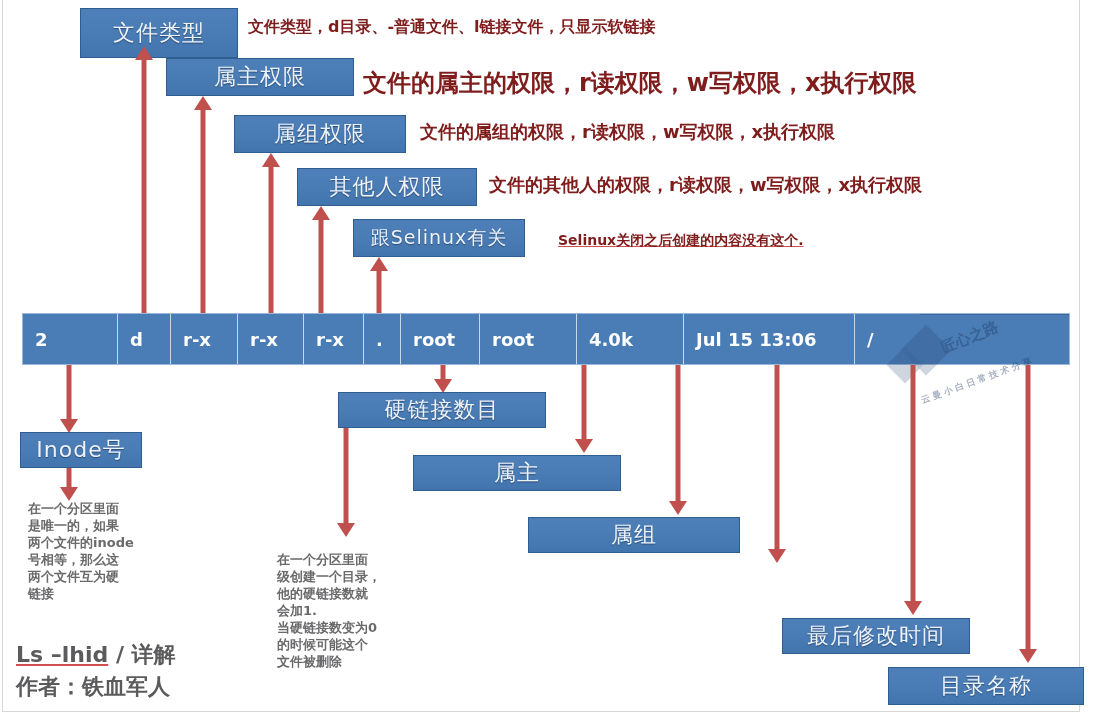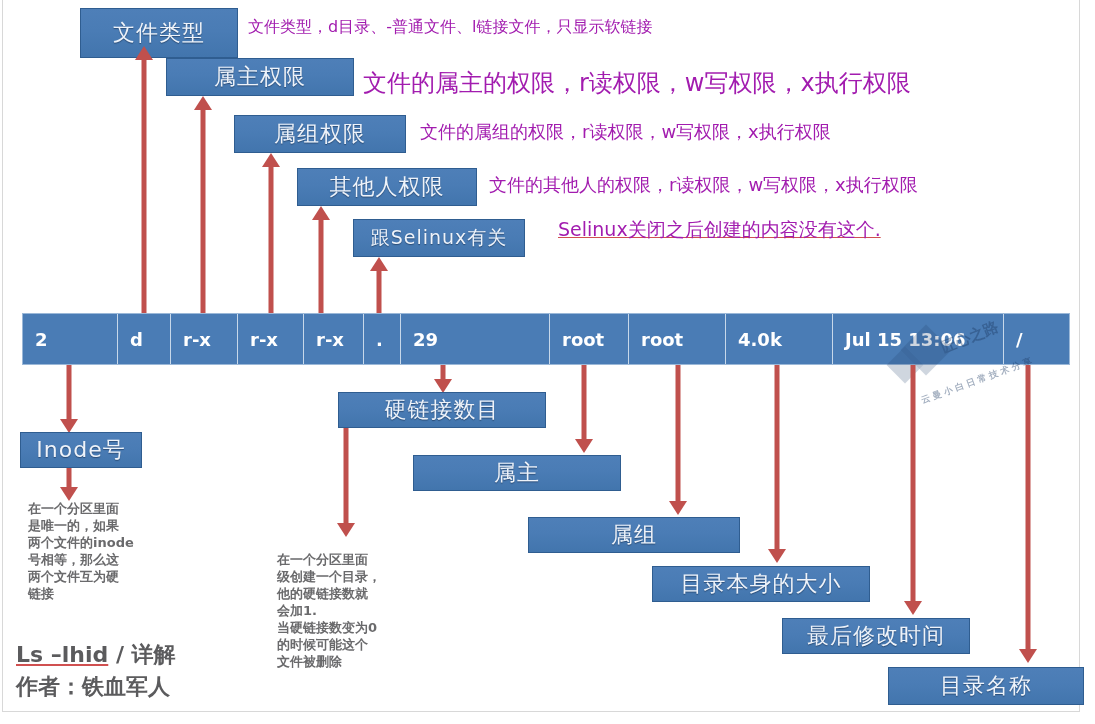--- a/index.html
+++ b/index.html
@@ -62,22 +62,22 @@
     position: relative;
     overflow: hidden;
     white-space: nowrap;
     font-family: "DejaVu Sans", "Liberation Sans", sans-serif;
   }
   .ls-cell:last-child { border-right: none; }
 
   
   .explain {
     position: absolute;
-    color: #a21caf;
-    font-weight: normal;
+    color: #7f1d1d;
+    font-weight: bold;
     white-space: nowrap;
     font-family: "DejaVu Sans", "Liberation Sans", sans-serif;
   }
 
   
   .para {
     position: absolute;
     color: #6a6a6c;
     font-size: 13px;
     line-height: 17px;
@@ -153,21 +153,21 @@
   <div class="box lbl-sm" style="left:353px; top:219px; width:172px; height:38px;">跟Selinux有关</div>
 
   <div class="explain" style="left:248px; top:17px; font-size:16px;">文件类型，d目录、-普通文件、l链接文件，只显示软链接</div>
 
   <div class="explain" style="left:363px; top:67px; font-size:24px;">文件的属主的权限，r读权限，w写权限，x执行权限</div>
 
   <div class="explain" style="left:420px; top:120px; font-size:18px;">文件的属组的权限，r读权限，w写权限，x执行权限</div>
 
   <div class="explain" style="left:489px; top:173px; font-size:18px;">文件的其他人的权限，r读权限，w写权限，x执行权限</div>
 
-  <div class="explain u-red" style="left:558px; top:217px; font-size:19px;">Selinux关闭之后创建的内容没有这个.</div>
+  <div class="explain u-red" style="left:558px; top:232px; font-size:14px;">Selinux关闭之后创建的内容没有这个.</div>
 
   <div class="arrow up" style="left:135px; top:46px; width:18px; height:267px;">
     <div class="head"></div>
       <div class="shaft"></div>
   </div>
   <div class="arrow up" style="left:194px; top:96px; width:18px; height:217px;">
     <div class="head"></div>
       <div class="shaft"></div>
   </div>
   <div class="arrow up" style="left:262px; top:153px; width:18px; height:160px;">
@@ -183,21 +183,20 @@
       <div class="shaft"></div>
   </div>
 
   <div class="ls-row">
     <div class="ls-cell" style="width:95px;">2</div>
     <div class="ls-cell" style="width:53px;">d</div>
     <div class="ls-cell" style="width:67px;">r-x</div>
     <div class="ls-cell" style="width:66px;">r-x</div>
     <div class="ls-cell" style="width:60px;">r-x</div>
     <div class="ls-cell" style="width:37px;">.</div>
-    <div class="ls-cell" style="width:149px;">29</div>
     <div class="ls-cell" style="width:79px;">root</div>
     <div class="ls-cell" style="width:97px;">root</div>
     <div class="ls-cell" style="width:107px;">4.0k</div>
     <div class="ls-cell" style="width:171px;">Jul 15 13:06</div>
     <div class="ls-cell" style="width:65px;">/</div>
   </div>
 
   <div class="watermark" style="left:880px; top:318px; width:200px; height:110px;">
     <div class="wm-diamond" style="left:28px; top:14px;"></div>
     <div class="wm-diamond" style="left:12px; top:34px; width:26px; height:26px;"></div>
@@ -245,21 +244,20 @@
   </div>
 
   <div class="box lbl" style="left:20px; top:432px; width:122px; height:36px;">Inode号</div>
 
   <div class="box lbl" style="left:338px; top:392px; width:208px; height:36px;">硬链接数目</div>
 
   <div class="box lbl" style="left:413px; top:455px; width:208px; height:36px;">属主</div>
 
   <div class="box lbl" style="left:528px; top:517px; width:212px; height:36px;">属组</div>
 
-  <div class="box lbl" style="left:652px; top:566px; width:218px; height:36px;">目录本身的大小</div>
 
   <div class="box lbl" style="left:782px; top:618px; width:188px; height:36px;">最后修改时间</div>
 
   <div class="box lbl" style="left:888px; top:667px; width:196px; height:38px;">目录名称</div>
 
   <div class="para" style="left:28px; top:500px; width:140px;">
     <div>在一个分区里面</div>
     <div>是唯一的，如果</div>
     <div>两个文件的inode</div>
     <div>号相等，那么这</div>

